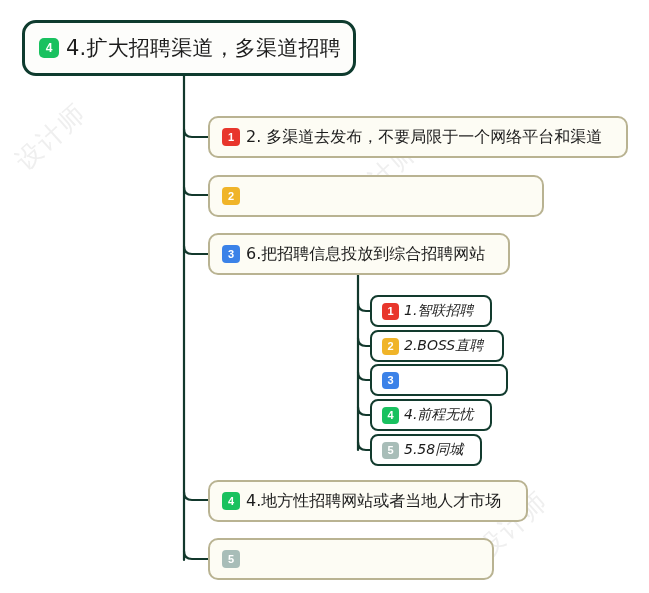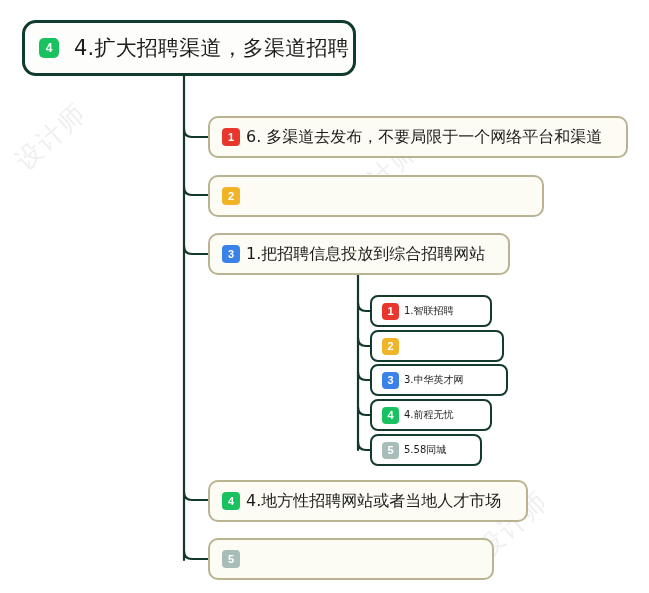--- a/index.html
+++ b/index.html
@@ -80,21 +80,20 @@
     width: 20px;
     height: 20px;
     border-radius: 5px;
     font-size: 12px;
     background: #19c15f;
     margin-right: 7px;
   }
   .root .label {
     font-size: 21px;
     letter-spacing: 0.2px;
-    margin-left: 8px;
   }
 
   
   .lvl1 {
     height: 42px;
     left: 208px;
     border: 2px solid #b9b392;
     border-radius: 10px;
     background: #fdfcf4;
     padding: 0 12px;
@@ -120,21 +119,22 @@
     padding: 0 10px;
   }
   .lvl2 .badge {
     width: 17px;
     height: 17px;
     border-radius: 4px;
     font-size: 11px;
     margin-right: 5px;
   }
   .lvl2 .label {
-    font-size: 10px;
+    font-size: 14px;
+    font-style: italic;
   }
 </style>
 </head>
 <body>
 
 <div id="canvas">
 
   <div id="watermark-layer">
       <div class="wm" style="left: 8px; top: 152px;">设计师</div>
       <div class="wm" style="left: 340px; top: 190px;">设计师</div>
@@ -162,39 +162,39 @@
   </svg>
 
   <div class="node root">
     <span class="badge" style="background: rgb(25, 193, 95);">4</span>
     <span class="label">4.扩大招聘渠道，多渠道招聘</span>
   </div>
 
   <div id="branch-layer">
       <div class="node lvl1" style="top: 116px; width: 420px;">
         <span class="badge" style="background: rgb(232, 54, 44);">1</span>
-        <span class="label">6. 多渠道去发布，不要局限于一个网络平台和渠道</span>
+        <span class="label">2. 多渠道去发布，不要局限于一个网络平台和渠道</span>
       </div>
       <div class="node lvl1" style="top: 175px; width: 336px;">
         <span class="badge" style="background: rgb(240, 180, 41);">2</span>
       </div>
       <div class="node lvl1" style="top: 233px; width: 302px;">
         <span class="badge" style="background: rgb(59, 130, 232);">3</span>
-        <span class="label">1.把招聘信息投放到综合招聘网站</span>
+        <span class="label">6.把招聘信息投放到综合招聘网站</span>
       </div>
       <div class="node lvl2" style="top: 295px; width: 122px;">
         <span class="badge" style="background: rgb(232, 54, 44);">1</span>
         <span class="label">1.智联招聘</span>
       </div>
       <div class="node lvl2" style="top: 330px; width: 134px;">
         <span class="badge" style="background: rgb(240, 180, 41);">2</span>
+        <span class="label">2.BOSS直聘</span>
       </div>
       <div class="node lvl2" style="top: 364px; width: 138px;">
         <span class="badge" style="background: rgb(59, 130, 232);">3</span>
-        <span class="label">3.中华英才网</span>
       </div>
       <div class="node lvl2" style="top: 399px; width: 122px;">
         <span class="badge" style="background: rgb(25, 193, 95);">4</span>
         <span class="label">4.前程无忧</span>
       </div>
       <div class="node lvl2" style="top: 434px; width: 112px;">
         <span class="badge" style="background: rgb(168, 189, 184);">5</span>
         <span class="label">5.58同城</span>
       </div>
       <div class="node lvl1" style="top: 480px; width: 320px;">

